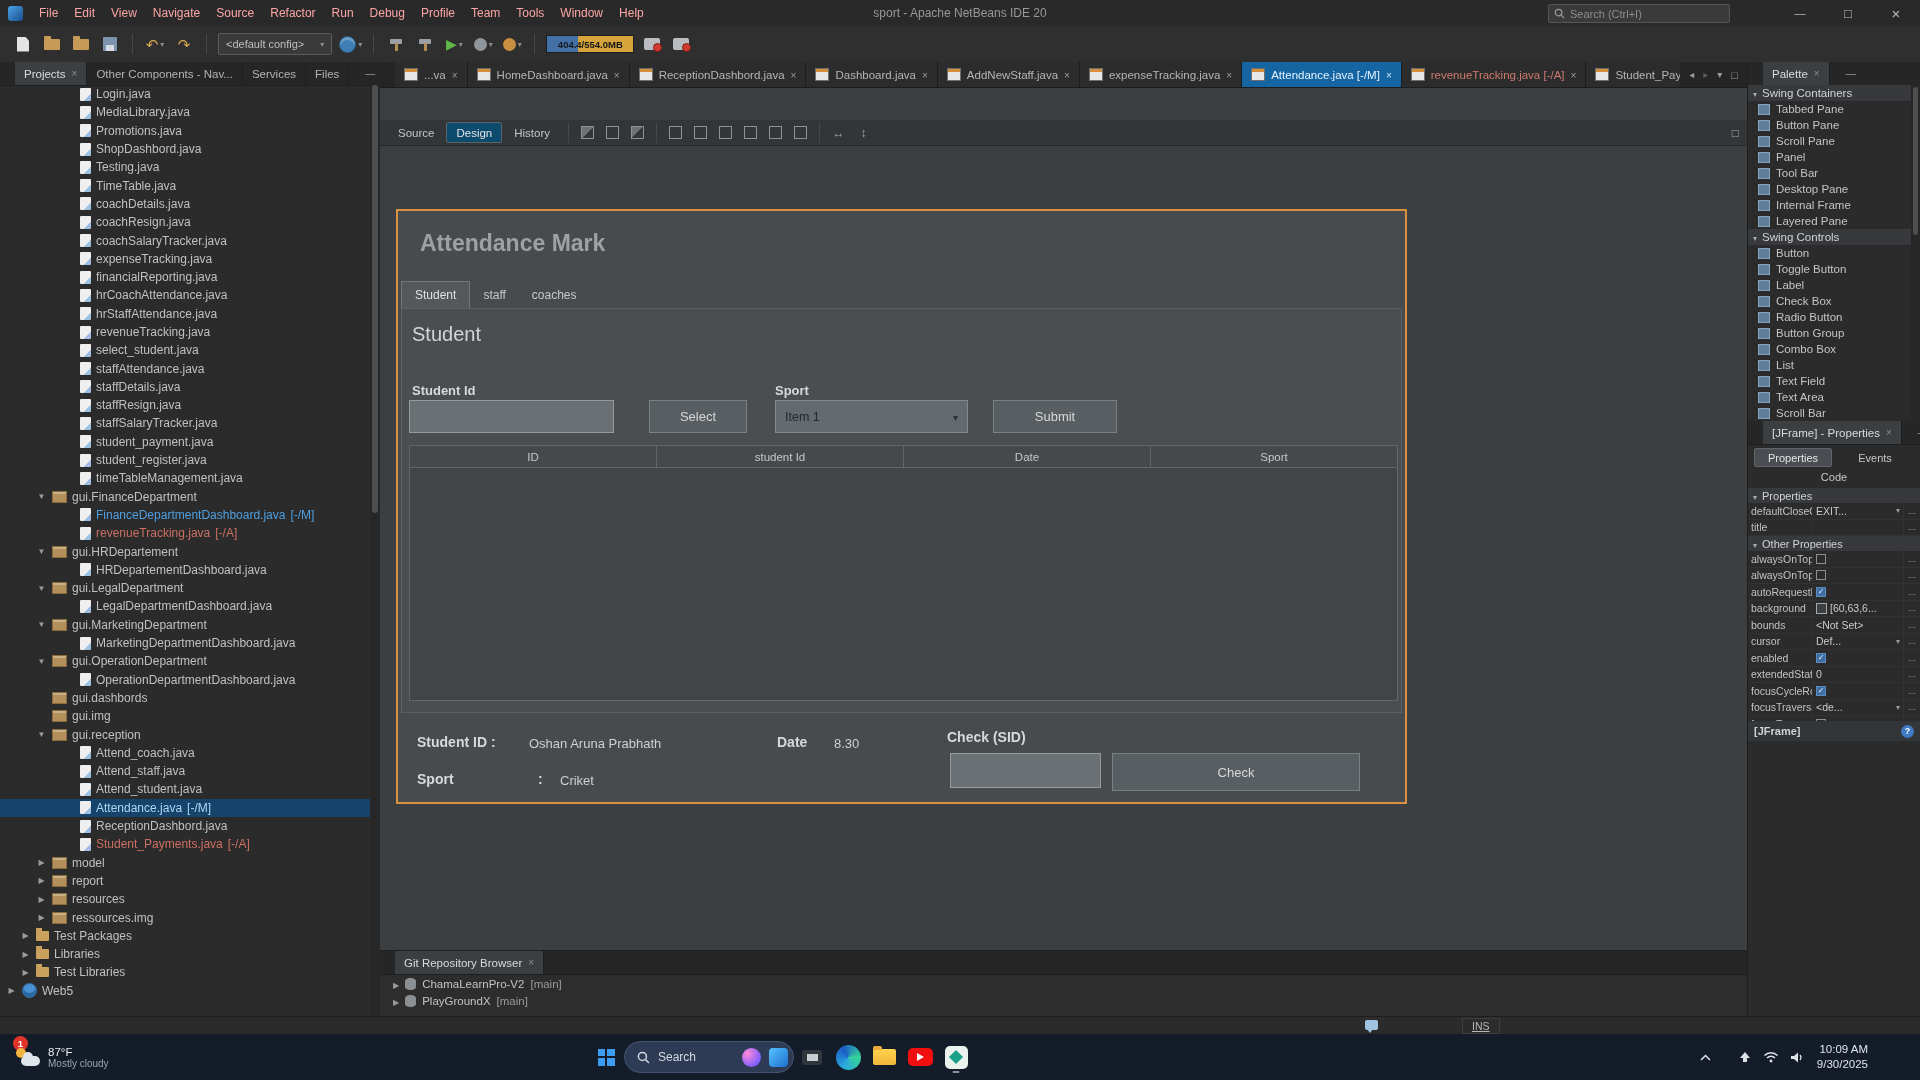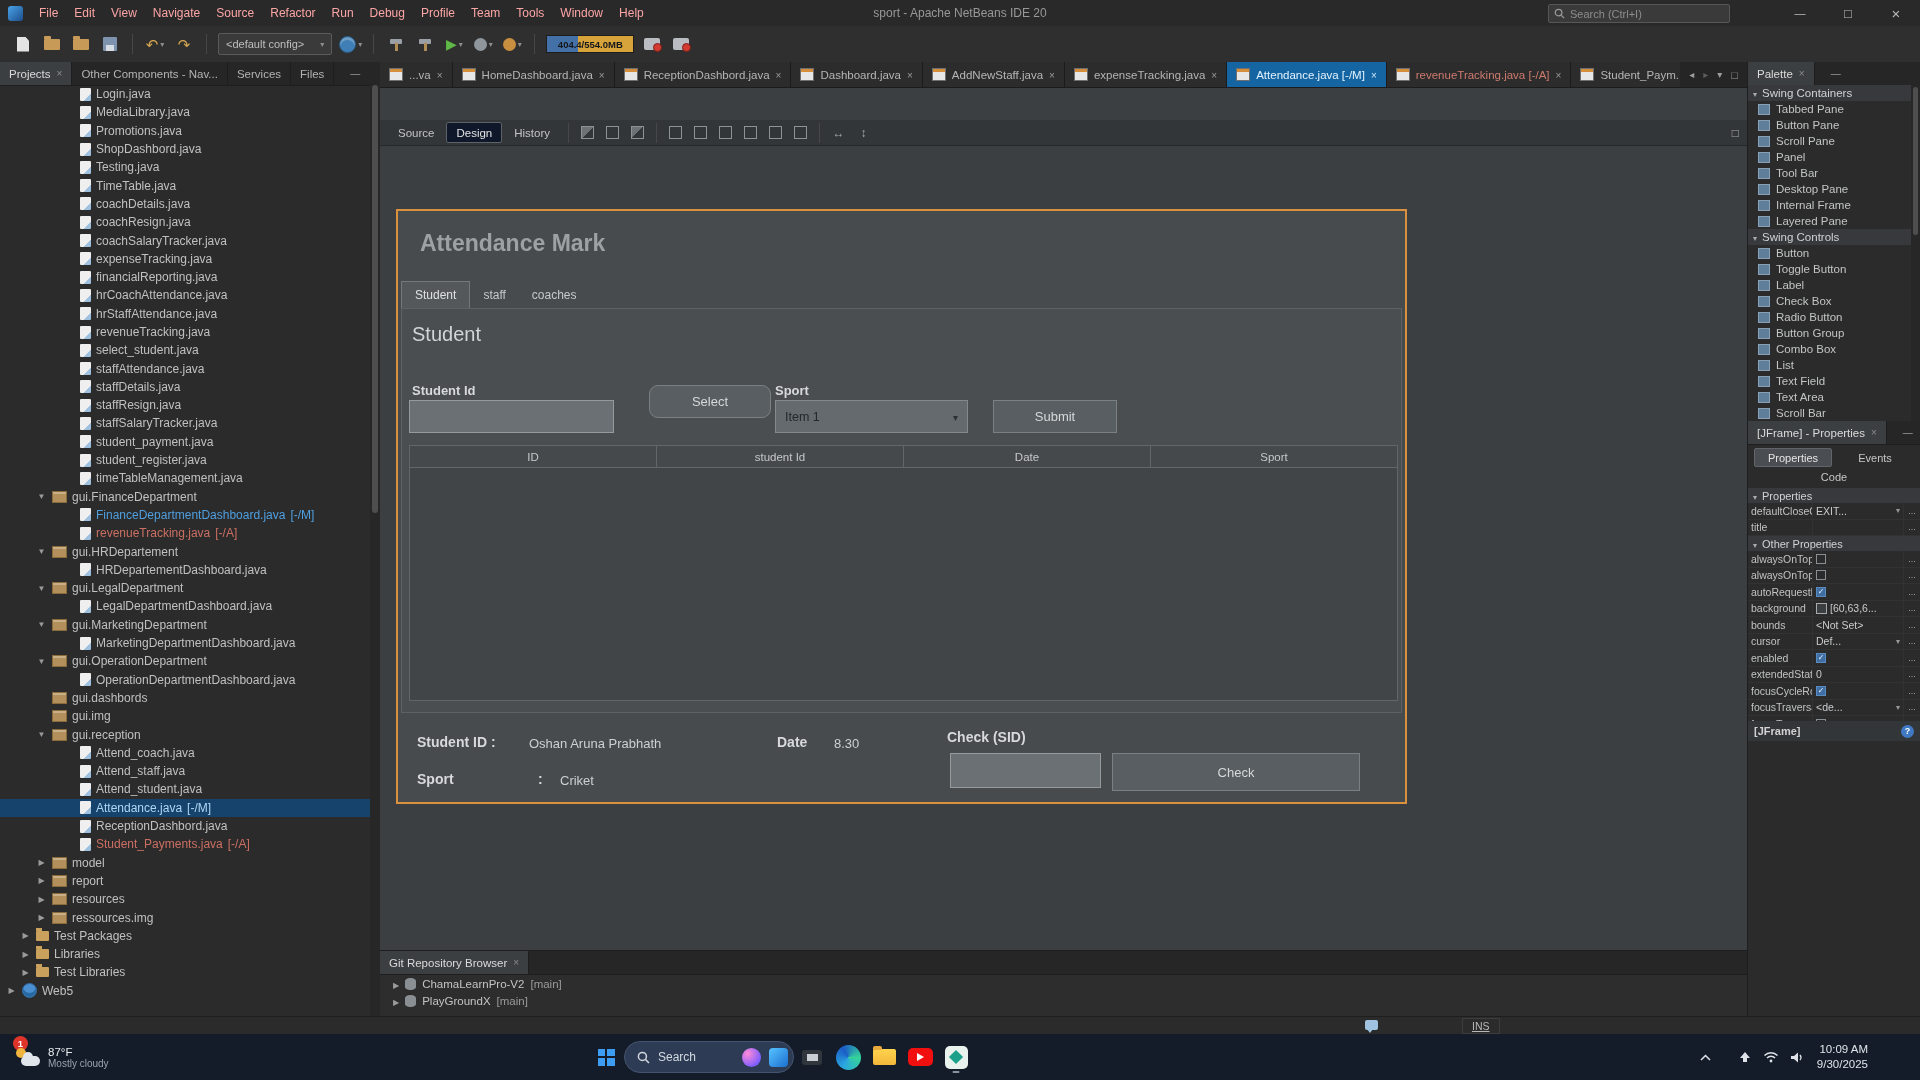--- a/index.html
+++ b/index.html
@@ -47,21 +47,21 @@
   .dbg{width:13px;height:13px;border-radius:50%;background:#8f969c;position:relative;}
   .prof{width:13px;height:13px;border-radius:50%;background:#c78f3f;}
   .mem{width:86px;height:16px;border:1px solid #1d1d1d;font-size:9.5px;font-weight:bold;color:#14171a;
        display:flex;align-items:center;justify-content:center;
        background:linear-gradient(90deg,#4470a8 0 36%,#d7a33b 36%);} 
   .cam{width:16px;height:12px;background:#b9bdc1;border-radius:2px;position:relative;}
   .cam::after{content:"";position:absolute;right:-2px;bottom:-2px;width:7px;height:7px;border-radius:50%;background:#d23b30;border:1px solid #7e1d17;}
 
   
   .strip{height:23px;background:#262626;border-bottom:1px solid #1e1e1e;display:flex;align-items:stretch;font-size:11.5px;}
-  .striptabs{display:flex;align-items:stretch;}
+  .striptabs{display:flex;align-items:stretch;padding-left:15px;}
   .ptab{padding:0 9px;display:flex;align-items:center;gap:6px;color:#b3b3b3;border-right:1px solid #1e1e1e;white-space:nowrap;}
   .ptab[data-active="true"]{background:#3c3f41;color:#dadada;}
   .ptab .x{display:none;color:#8b8b8b;font-size:10px;}
   .ptab[data-close="true"] .x{display:inline;}
   .ptab .x::before{content:"×";}
   .pmin{margin-left:16px;color:#9a9a9a;display:flex;align-items:center;}
   .pmin::before{content:"—";font-size:10px;}
 
   
   #left{position:absolute;top:62px;left:0;width:380px;height:954px;background:#2b2b2b;border-right:1px solid #1e1e1e;}
@@ -104,21 +104,21 @@
   .etab .x::before{content:"×";font-size:10px;color:#9a9a9a;}
   .etab[data-active="true"] .x::before{color:#cfe6f5;}
   .etabs-controls{display:flex;align-items:center;gap:9px;padding:0 9px;color:#9d9d9d;font-size:10px;}
   .tc-left::before{content:"◂";}
   .tc-right::before{content:"▸";color:#5d5d5d;}
   .tc-dd::before{content:"▾";}
   .tc-max::before{content:"□";font-size:11px;}
 
   .design-bar{height:25px;background:#333639;border-bottom:1px solid #26282a;display:flex;align-items:center;gap:4px;padding:0 8px;}
   .vbtn{height:19px;padding:0 9px;display:flex;align-items:center;font-size:11.5px;color:#c3c3c3;border:1px solid transparent;border-radius:2px;}
-  .vbtn[data-active="true"]{background:#0f172a;border-color:#5e6366;color:#e2e2e2;}
+  .vbtn[data-active="true"]{background:#0c4a6e;border-color:#5e6366;color:#e2e2e2;}
   .dicon{width:21px;height:19px;display:flex;align-items:center;justify-content:center;color:#a5a8aa;font-size:12px;}
   .dicon .bx{width:11px;height:11px;border:1px solid #8f9294;background:linear-gradient(135deg,#6d7276 50%,transparent 50%);}
   .dicon .bx2{width:11px;height:11px;border:1px solid #8f9294;}
   .ed-max{margin-left:auto;color:#a8a8a8;}
   .ed-max::before{content:"□";font-size:12px;}
 
   #canvas{flex:1;position:relative;background:#3b3f41;}
   #form{position:absolute;left:16px;top:31px;width:1007px;height:591px;background:#474b4e;border:2px solid #d9913e;}
   .f-title{position:absolute;left:22px;top:19px;font-size:23px;font-weight:bold;color:#9da1a4;}
   .f-tabs{position:absolute;left:3px;top:70px;height:27px;display:flex;}
@@ -832,21 +832,21 @@
 
             <span class="f-tab">staff</span>
 
             <span class="f-tab">coaches</span>
           </div>
 
         <div class="f-pane">
           <div class="f-heading">Student</div>
           <div class="f-lbl" style="left:10px;top:74px;">Student Id</div>
           <div class="f-field" style="left:7px;top:91px;width:205px;height:33px;"></div>
-          <div class="fbtn" style="left:247px;top:76px;width:122px;height:33px;border-radius:9px;">Select</div>
+          <div class="fbtn" style="left:247px;top:91px;width:98px;height:33px;">Select</div>
           <div class="f-lbl" style="left:373px;top:74px;">Sport</div>
           <div class="f-combo">
             <span>Item 1</span>
             <span class="ca"></span>
           </div>
           <div class="fbtn" style="left:591px;top:91px;width:124px;height:33px;">Submit</div>
           <div class="f-table">
             <div class="f-thead">
 
                 <span class="f-th">ID</span>

